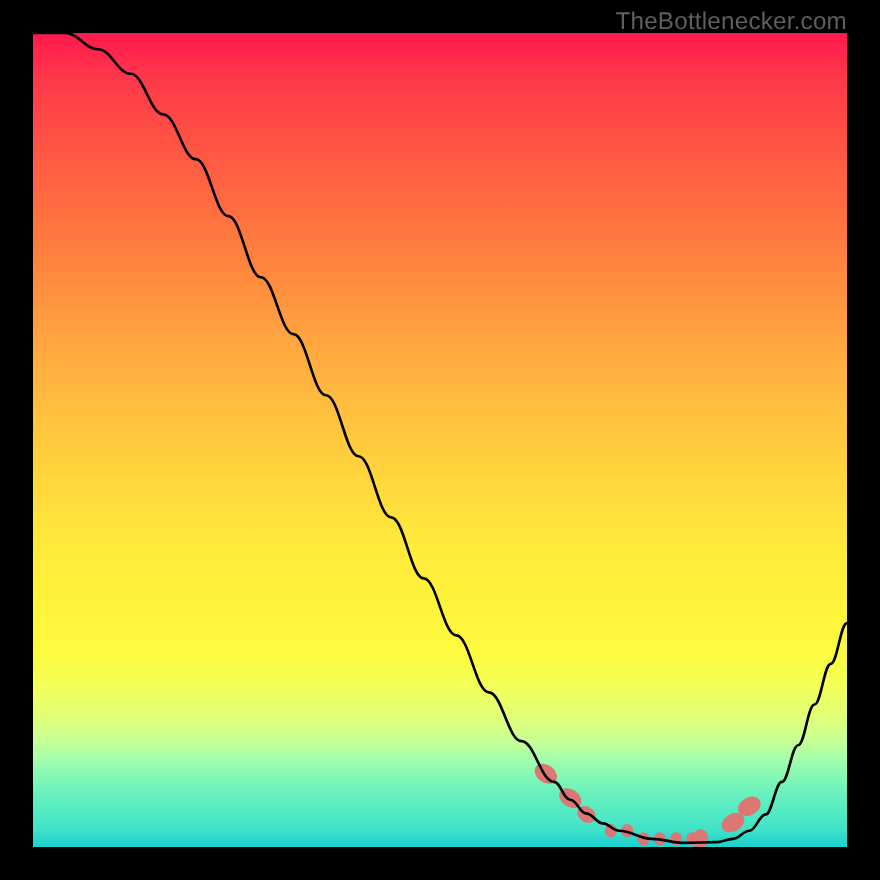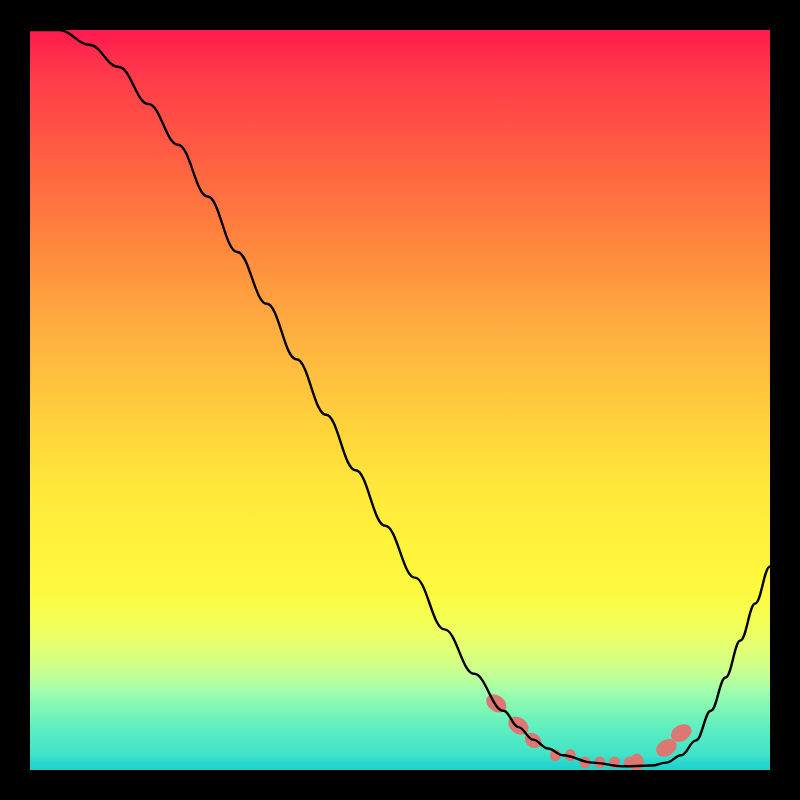--- a/index.html
+++ b/index.html
@@ -89,13 +89,14 @@
           <ellipse cx="569.8000000000001" cy="732.6" rx="5.5" ry="6" transform="rotate(0 569.8000000000001 732.6)" fill="#dd7773"></ellipse>
           <ellipse cx="584.6" cy="732.6" rx="5.5" ry="6" transform="rotate(0 584.6 732.6)" fill="#dd7773"></ellipse>
           <ellipse cx="599.4000000000001" cy="732.6" rx="5.5" ry="6" transform="rotate(0 599.4000000000001 732.6)" fill="#dd7773"></ellipse>
           <ellipse cx="606.8" cy="732.6" rx="7" ry="9" transform="rotate(0 606.8 732.6)" fill="#dd7773"></ellipse>
           <ellipse cx="636.4" cy="717.8" rx="8" ry="11" transform="rotate(60 636.4 717.8)" fill="#dd7773"></ellipse>
           <ellipse cx="651.2" cy="703" rx="8" ry="11" transform="rotate(60 651.2 703)" fill="#dd7773"></ellipse>
         </g>
       <path id="curve-path" fill="none" stroke="#000" stroke-width="2.4" d="M 0 0 C 11.840000000000002 0 17.76 0 29.6 0 C 41.440000000000005 0 47.36 14.800000000000068 59.2 14.800000000000068 C 71.04 14.800000000000068 76.96 37 88.8 37 C 100.64 37 106.56 74 118.4 74 C 130.24 74 136.16 114.70000000000005 148 114.70000000000005 C 159.84 114.70000000000005 165.76 166.5 177.6 166.5 C 189.44 166.5 195.36 222 207.20000000000002 222 C 219.04000000000002 222 224.96 273.8 236.8 273.8 C 248.64 273.8 254.56 329.29999999999995 266.4 329.29999999999995 C 278.24 329.29999999999995 284.15999999999997 384.8 296 384.8 C 307.84000000000003 384.8 313.76 440.29999999999995 325.6 440.29999999999995 C 337.44 440.29999999999995 343.36 495.79999999999995 355.2 495.79999999999995 C 367.04 495.79999999999995 372.96 547.6 384.8 547.6 C 396.64000000000004 547.6 402.56 599.4 414.40000000000003 599.4 C 426.24 599.4 432.16 643.8 444 643.8 C 455.84000000000003 643.8 461.76 680.8 473.6 680.8 C 479.52000000000004 680.8 482.48 697.08 488.40000000000003 697.08 C 494.32000000000005 697.08 497.28000000000003 709.66 503.20000000000005 709.66 C 509.12 709.66 512.08 718.54 518 718.54 C 523.92 718.54 526.88 725.2 532.8 725.2 C 544.64 725.2 550.56 732.6 562.4 732.6 C 574.24 732.6 580.16 736.3 592 736.3 C 603.84 736.3 609.76 735.56 621.6 735.56 C 627.52 735.56 630.48 732.6 636.4 732.6 C 642.32 732.6 645.28 725.2 651.2 725.2 C 657.12 725.2 660.08 710.4 666 710.4 C 671.9200000000001 710.4 674.88 680.8 680.8000000000001 680.8 C 686.72 680.8 689.68 647.5 695.5999999999999 647.5 C 701.52 647.5 704.4799999999999 610.5 710.4 610.5 C 716.3199999999999 610.5 719.28 573.5 725.1999999999999 573.5 C 731.12 573.5 734.0799999999999 536.5 740 536.5"></path>
     </svg>
   </div>
+  <div class="watermark">TheBottlenecker.com</div>
 </div>
 
 </body></html>

